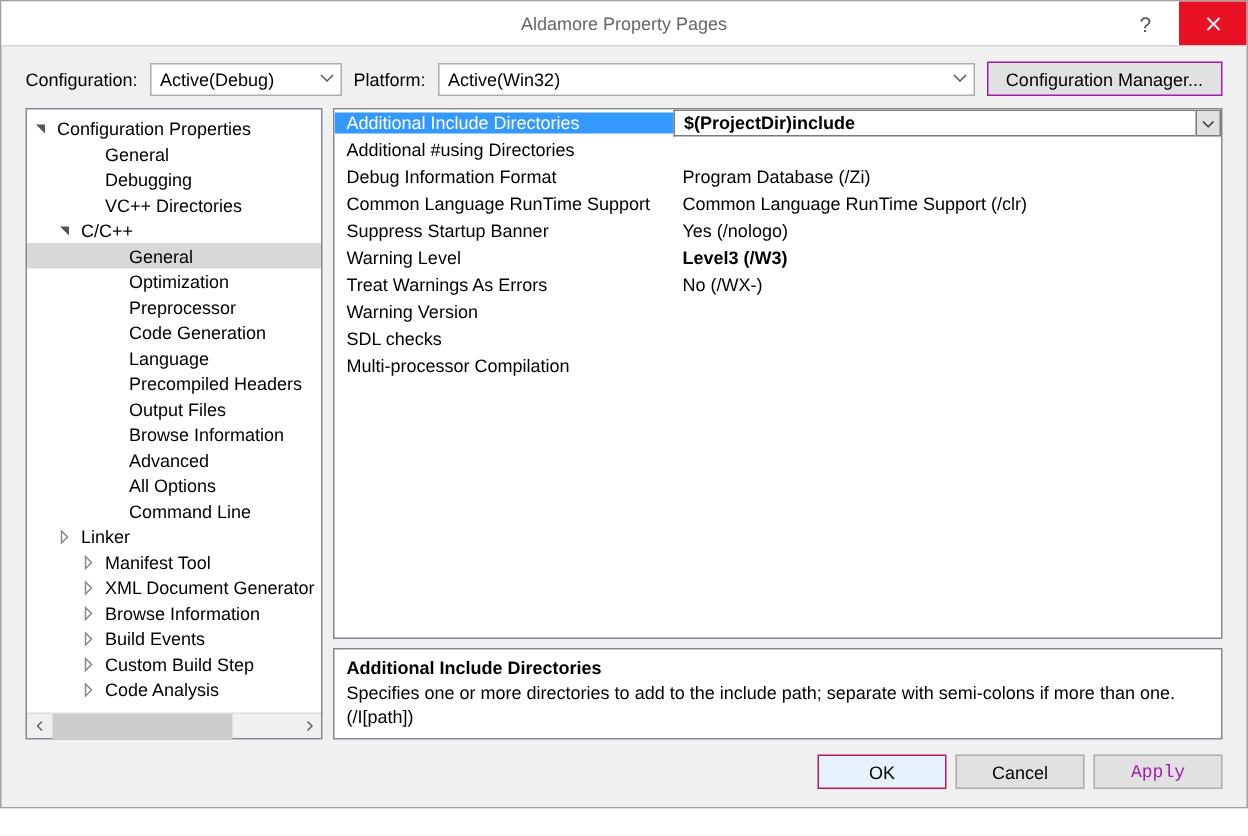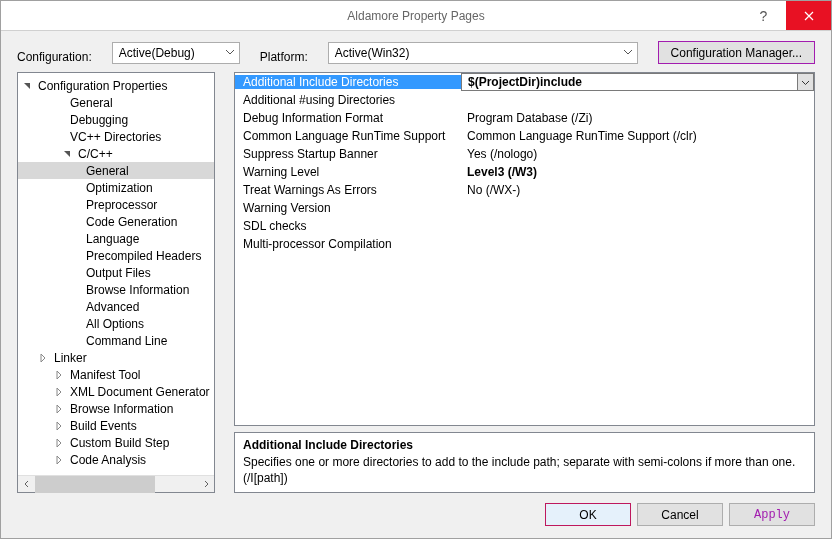--- a/index.html
+++ b/index.html
@@ -4,28 +4,28 @@
 <style>
   * { box-sizing: border-box; font-family: "Segoe UI", Tahoma, sans-serif; font-size: 12px; }
   body { margin: 0; background: #fff; }
   .window { width: 832px; height: 539px; border: 1px solid #a0a0a0; display: flex; flex-direction: column; background: #f0f0f0; }
   .titlebar { height: 30px; background: #fff; display: flex; align-items: center; justify-content: center; position: relative; border-bottom: 1px solid #d0d0d0; }
   .titlebar .title { color: #666; }
   .titlebar .buttons { position: absolute; right: 0; top: 0; height: 100%; display: flex; }
   .titlebar .btn { width: 45px; height: 100%; display: flex; align-items: center; justify-content: center; }
   .titlebar .btn.help { color: #555; font-size: 14px; }
   .titlebar .btn.close { background: #e81123; color: #fff; font-size: 14px; }
-  .config-row { display: flex; align-items: flex-end; padding: 10px 16px 8px; gap: 20px; border-radius: 19px; }
+  .config-row { display: flex; align-items: center; padding: 10px 16px 8px; gap: 8px; border-radius: 19px; }
   .config-row label { color: #000; }
   .combo { height: 22px; border: 1px solid #adadad; background: #fff; padding: 0 18px 0 6px; display: flex; align-items: center; position: relative; }
   .combo .chev { position: absolute; right: 4px; top: 4px; }
   .cfg-combo { width: 128px; }
   .plat-combo { flex: 1; }
   .cfg-mgr { height: 23px; border: 1px solid #a21caf; background: #e1e1e1; padding: 0 12px; display: flex; align-items: center; }
-  .body { flex: 1; display: flex; padding: 0 16px 8px; gap: 19px; min-height: 0; }
+  .body { flex: 1; display: flex; padding: 0 16px 8px; gap: 7px; min-height: 0; }
   .tree-wrap { width: 198px; border: 1px solid #828790; background: #fff; display: flex; flex-direction: column; }
   .tree { flex: 1; overflow: hidden; padding: 4px 0; }
   .tree-item { display: flex; align-items: center; height: 17px; padding-right: 4px; white-space: nowrap; }
   .tree-item .arrow { width: 16px; text-align: center; color: #666; }
   .tree-item.sel { background: #d8d8d8; }
   .tree-scroll { height: 17px; background: #f0f0f0; display: flex; align-items: center; border-top: 1px solid #e0e0e0; }
   .tree-scroll .sc-btn { width: 17px; height: 17px; display: flex; align-items: center; justify-content: center; color: #606060; }
   .tree-scroll .track { flex: 1; height: 17px; position: relative; }
   .tree-scroll .thumb { position: absolute; left: 0; top: 0; height: 100%; width: 74%; background: #cdcdcd; }
   .right { flex: 1; display: flex; flex-direction: column; gap: 6px; min-width: 0; }
@@ -100,21 +100,21 @@
             <span class="lbl">General</span>
           </div>
           <div class="tree-item" style="padding-left: 36px;">
             <span class="arrow"></span>
             <span class="lbl">Debugging</span>
           </div>
           <div class="tree-item" style="padding-left: 36px;">
             <span class="arrow"></span>
             <span class="lbl">VC++ Directories</span>
           </div>
-          <div class="tree-item" style="padding-left: 44px;">
+          <div class="tree-item" style="padding-left: 20px;">
             <span class="arrow">
               <svg width="10" height="10" viewBox="0 0 10 10">
                 <path d="M2 2 L8 2 L2 8 Z" fill="#555" transform="rotate(90 5 5)"></path>
               </svg>
             </span>
             <span class="lbl">C/C++</span>
           </div>
           <div class="tree-item sel" style="padding-left: 52px;">
             <span class="arrow"></span>
             <span class="lbl">General</span>

